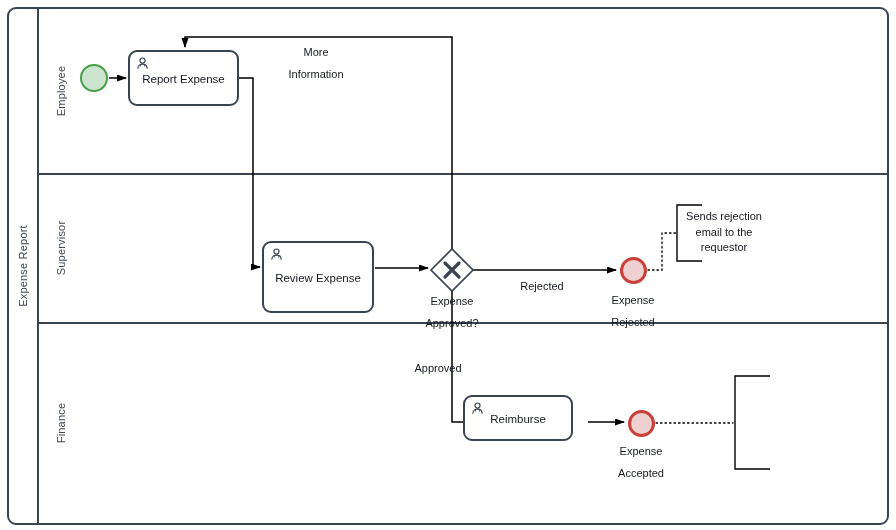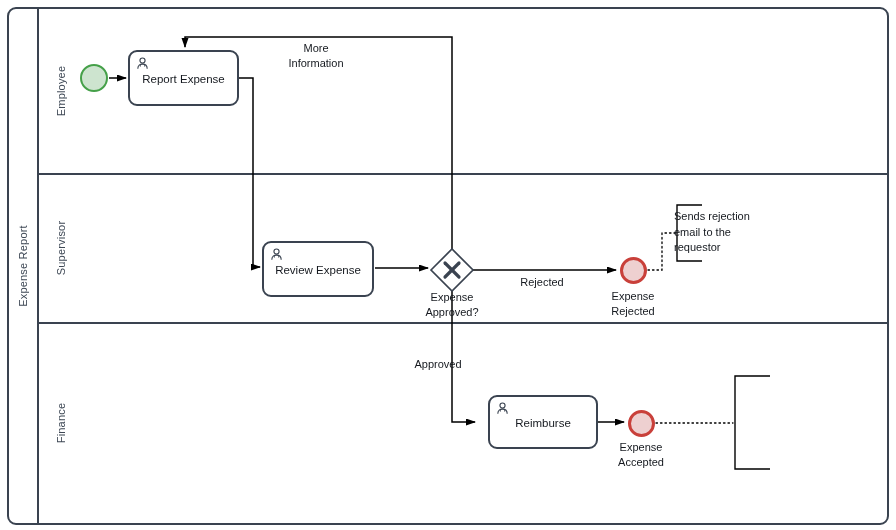--- a/index.html
+++ b/index.html
@@ -17,25 +17,25 @@
     border:2px solid #3a4350;border-radius:9px;
     display:flex;align-items:center;justify-content:center;
     font-size:11.5px;color:#15191f;text-align:center;
   }
   .task .ticon{position:absolute;left:5px;top:4px;width:15px;height:15px;}
   .task .tlabel{padding-top:2px;}
   .event{position:absolute;box-sizing:border-box;border-radius:50%;}
   .event.start{width:28px;height:28px;border:2px solid #45a049;background:#cde4cf;}
   .event.end{width:27px;height:27px;border:3px solid #c9403a;background:#eed0d0;}
   .flabel{
-    position:absolute;font-size:11px;line-height:15px;text-align:center;
+    position:absolute;font-size:11px;line-height:22px;text-align:center;
     white-space:pre-line;color:#15191f;
   }
   .ann-text{
-    position:absolute;font-size:11px;line-height:16px;
+    position:absolute;font-size:11px;line-height:16px;text-align:center;
     white-space:pre-line;color:#15191f;
   }
 </style>
 </head>
 <body>
 
 <div id="canvas">
 
   <svg class="layer">
     <defs>
@@ -81,30 +81,30 @@
 
   <div class="task" style="left:128px;top:50px;width:111px;height:56px;">
     <svg class="ticon" viewBox="0 0 24 24">
       <circle cx="12" cy="7.2" r="4.1" fill="none" stroke="#3a4350" stroke-width="1.8"></circle>
       <path d="M4.5,20.5 C4.5,14.8 8,13 12,13 C16,13 19.5,14.8 19.5,20.5" fill="none" stroke="#3a4350" stroke-width="1.8"></path>
       <path d="M8.6,13.6 L8.6,17 M15.4,13.6 L15.4,17" stroke="#3a4350" stroke-width="1.3"></path>
     </svg>
     <span class="tlabel">Report Expense</span>
   </div>
 
-  <div class="task" style="left:262px;top:241px;width:112px;height:56px;">
+  <div class="task" style="left:262px;top:241px;width:112px;height:72px;">
     <svg class="ticon" viewBox="0 0 24 24">
       <circle cx="12" cy="7.2" r="4.1" fill="none" stroke="#3a4350" stroke-width="1.8"></circle>
       <path d="M4.5,20.5 C4.5,14.8 8,13 12,13 C16,13 19.5,14.8 19.5,20.5" fill="none" stroke="#3a4350" stroke-width="1.8"></path>
       <path d="M8.6,13.6 L8.6,17 M15.4,13.6 L15.4,17" stroke="#3a4350" stroke-width="1.3"></path>
     </svg>
     <span class="tlabel">Review Expense</span>
   </div>
 
-  <div class="task" style="left:488px;top:395px;width:110px;height:54px;">
+  <div class="task" style="left:463px;top:395px;width:110px;height:46px;">
     <svg class="ticon" viewBox="0 0 24 24">
       <circle cx="12" cy="7.2" r="4.1" fill="none" stroke="#3a4350" stroke-width="1.8"></circle>
       <path d="M4.5,20.5 C4.5,14.8 8,13 12,13 C16,13 19.5,14.8 19.5,20.5" fill="none" stroke="#3a4350" stroke-width="1.8"></path>
       <path d="M8.6,13.6 L8.6,17 M15.4,13.6 L15.4,17" stroke="#3a4350" stroke-width="1.3"></path>
     </svg>
     <span class="tlabel">Reimburse</span>
   </div>
 
   <div class="flabel" style="left:281px;top:41px;width:70px;">More
 Information</div>

